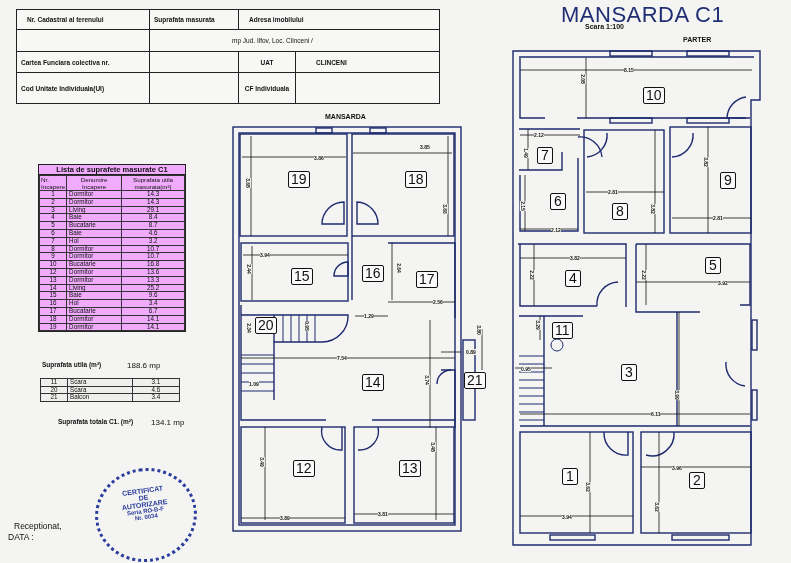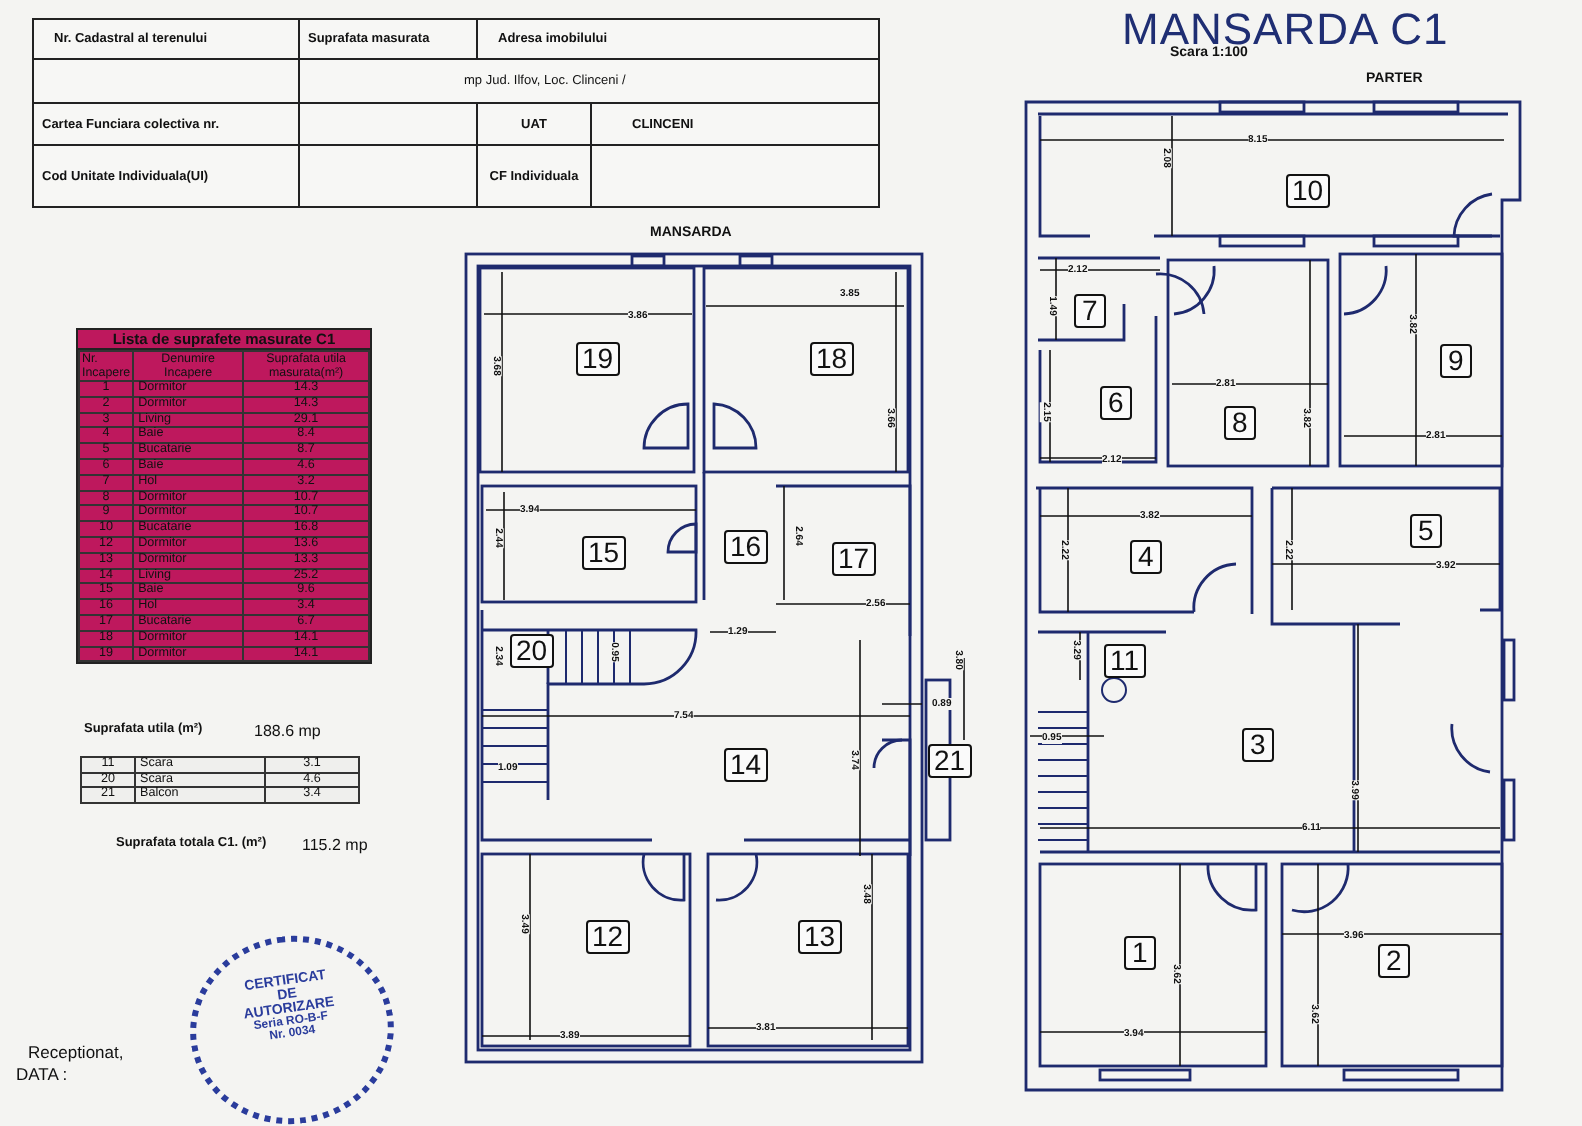--- a/index.html
+++ b/index.html
@@ -1,21 +1,21 @@
 <!DOCTYPE html>
 <html><head>
 <meta charset="utf-8">
 <style>
   html,body{margin:0;padding:0;}
   body{width:791px;height:563px;position:relative;overflow:hidden;background:#f4f4f2;font-family:"Liberation Sans",sans-serif;color:#111;}
   
   table.hdr{position:absolute;left:16px;top:9px;width:424px;height:95px;border-collapse:collapse;font-size:6.5px;font-weight:bold;background:#f7f7f5;}
   table.hdr td{border:1px solid #222;padding:0 4px;vertical-align:middle;}
   
-  .lst{position:absolute;left:38px;top:164px;width:146px;border:1px solid #222;font-size:6.3px;background:#be185d;}
+  .lst{position:absolute;left:38px;top:164px;width:146px;border:1px solid #222;font-size:6.3px;background:#f0abfc;}
   .lst .ttl{font-weight:bold;font-size:7.5px;text-align:center;border-bottom:1px solid #222;line-height:9px;}
   .lst table{border-collapse:collapse;width:100%;}
   .lst td{border:1px solid #333;padding:0 2px;line-height:6.8px;height:6.8px;}
   .lst td.c{text-align:center;}
   .lst th{font-weight:normal;border:1px solid #333;font-size:6.2px;line-height:7px;padding:0 1px;}
   .lst2{position:absolute;left:40px;top:378px;width:140px;border-collapse:collapse;font-size:6.3px;background:#efefed;}
   .lst2 td{border:1px solid #333;padding:0 2px;line-height:6.6px;}
   .lst2 td.c{text-align:center;}
   .txt{position:absolute;white-space:nowrap;}
   .plan-title{font-weight:bold;font-size:7px;}
@@ -179,21 +179,21 @@
       </tr>
       <tr>
         <td class="c" style="width:22px">21</td>
         <td style="width:60px">Balcon</td>
         <td class="c">3.4</td>
       </tr>
     </tbody>
 </table>
 
 <div class="txt" style="left:58px;top:418px;font-size:6.5px;font-weight:bold">Suprafata totala C1. (m²)</div>
-<div class="txt" style="left:151px;top:418px;font-size:8px">115.2 mp</div>
+<div class="txt" style="left:151px;top:418px;font-size:8px">134.1 mp</div>
 
 <div class="txt" style="left:14px;top:521px;font-size:8.5px">Receptionat,</div>
 <div class="txt" style="left:8px;top:532px;font-size:8.5px">DATA :</div>
 
 <div class="stamp">
   <div style="margin-top:16px">CERTIFICAT</div>
   <div>DE</div>
   <div>AUTORIZARE</div>
   <div style="font-size:6px">Seria RO-B-F</div>
   <div style="font-size:6px">Nr. 0034</div>

